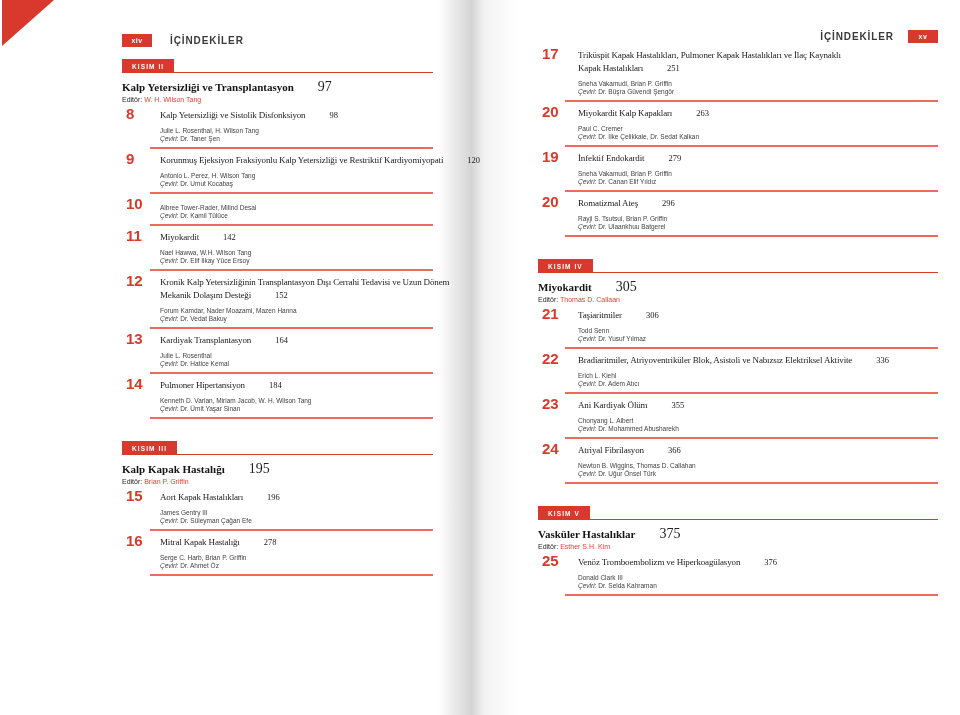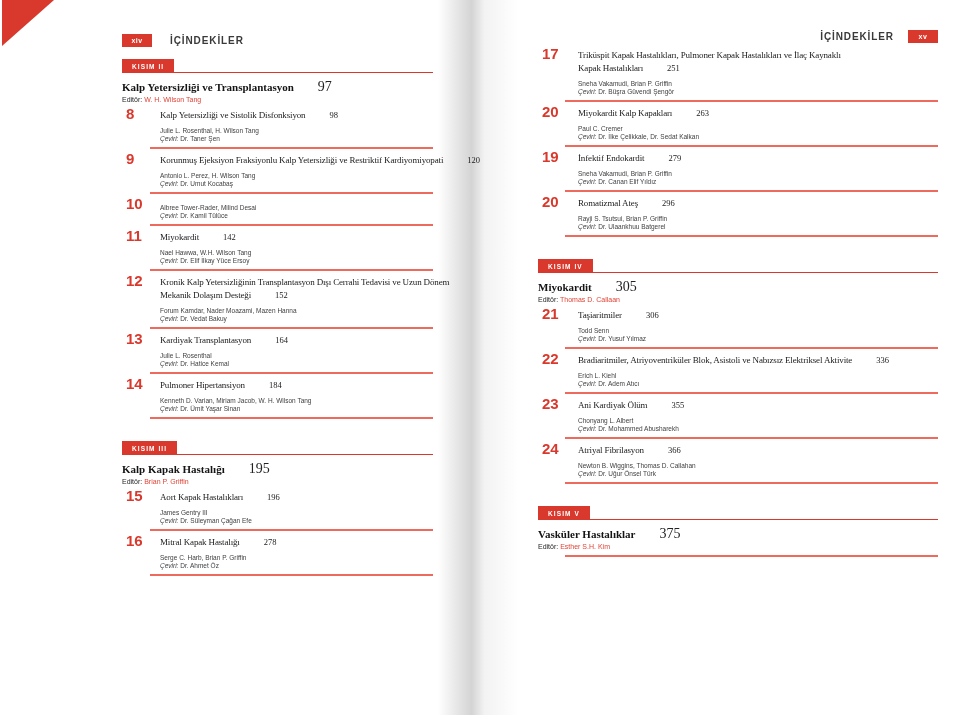--- a/index.html
+++ b/index.html
@@ -247,17 +247,25 @@
           </div>
           <div class="ch-rule"></div>
         </div>
         <div class="section">
           <div class="kisim-row">
             <span class="kisim-badge">KISIM V</span>
             <span class="kisim-line"></span>
           </div>
           <div class="sec-title"><span class="sec-title-text">Vasküler Hastalıklar</span><span class="sec-page">375</span></div>
           <div class="sec-editor"><span class="ed-lbl">Editör: </span><span class="ed-name">Esther S.H. Kim</span></div>
+          <div class="chapter">
+            <div class="ch-num">25</div>
+            <div class="ch-body">
+              <div class="ch-titleline"><span class="ch-title">Venöz Tromboembolizm ve Hiperkoagülasyon</span><span class="ch-page">376</span></div>
+              <div class="ch-authors">Donald Clark III</div>
+              <div class="ch-trans"><span class="trans-lbl">Çeviri: </span><span>Dr. Selda Kahraman</span></div>
+            </div>
+          </div>
           <div class="ch-rule"></div>
         </div>
       </div>
   </div>
 </div>
 
 </body></html>

